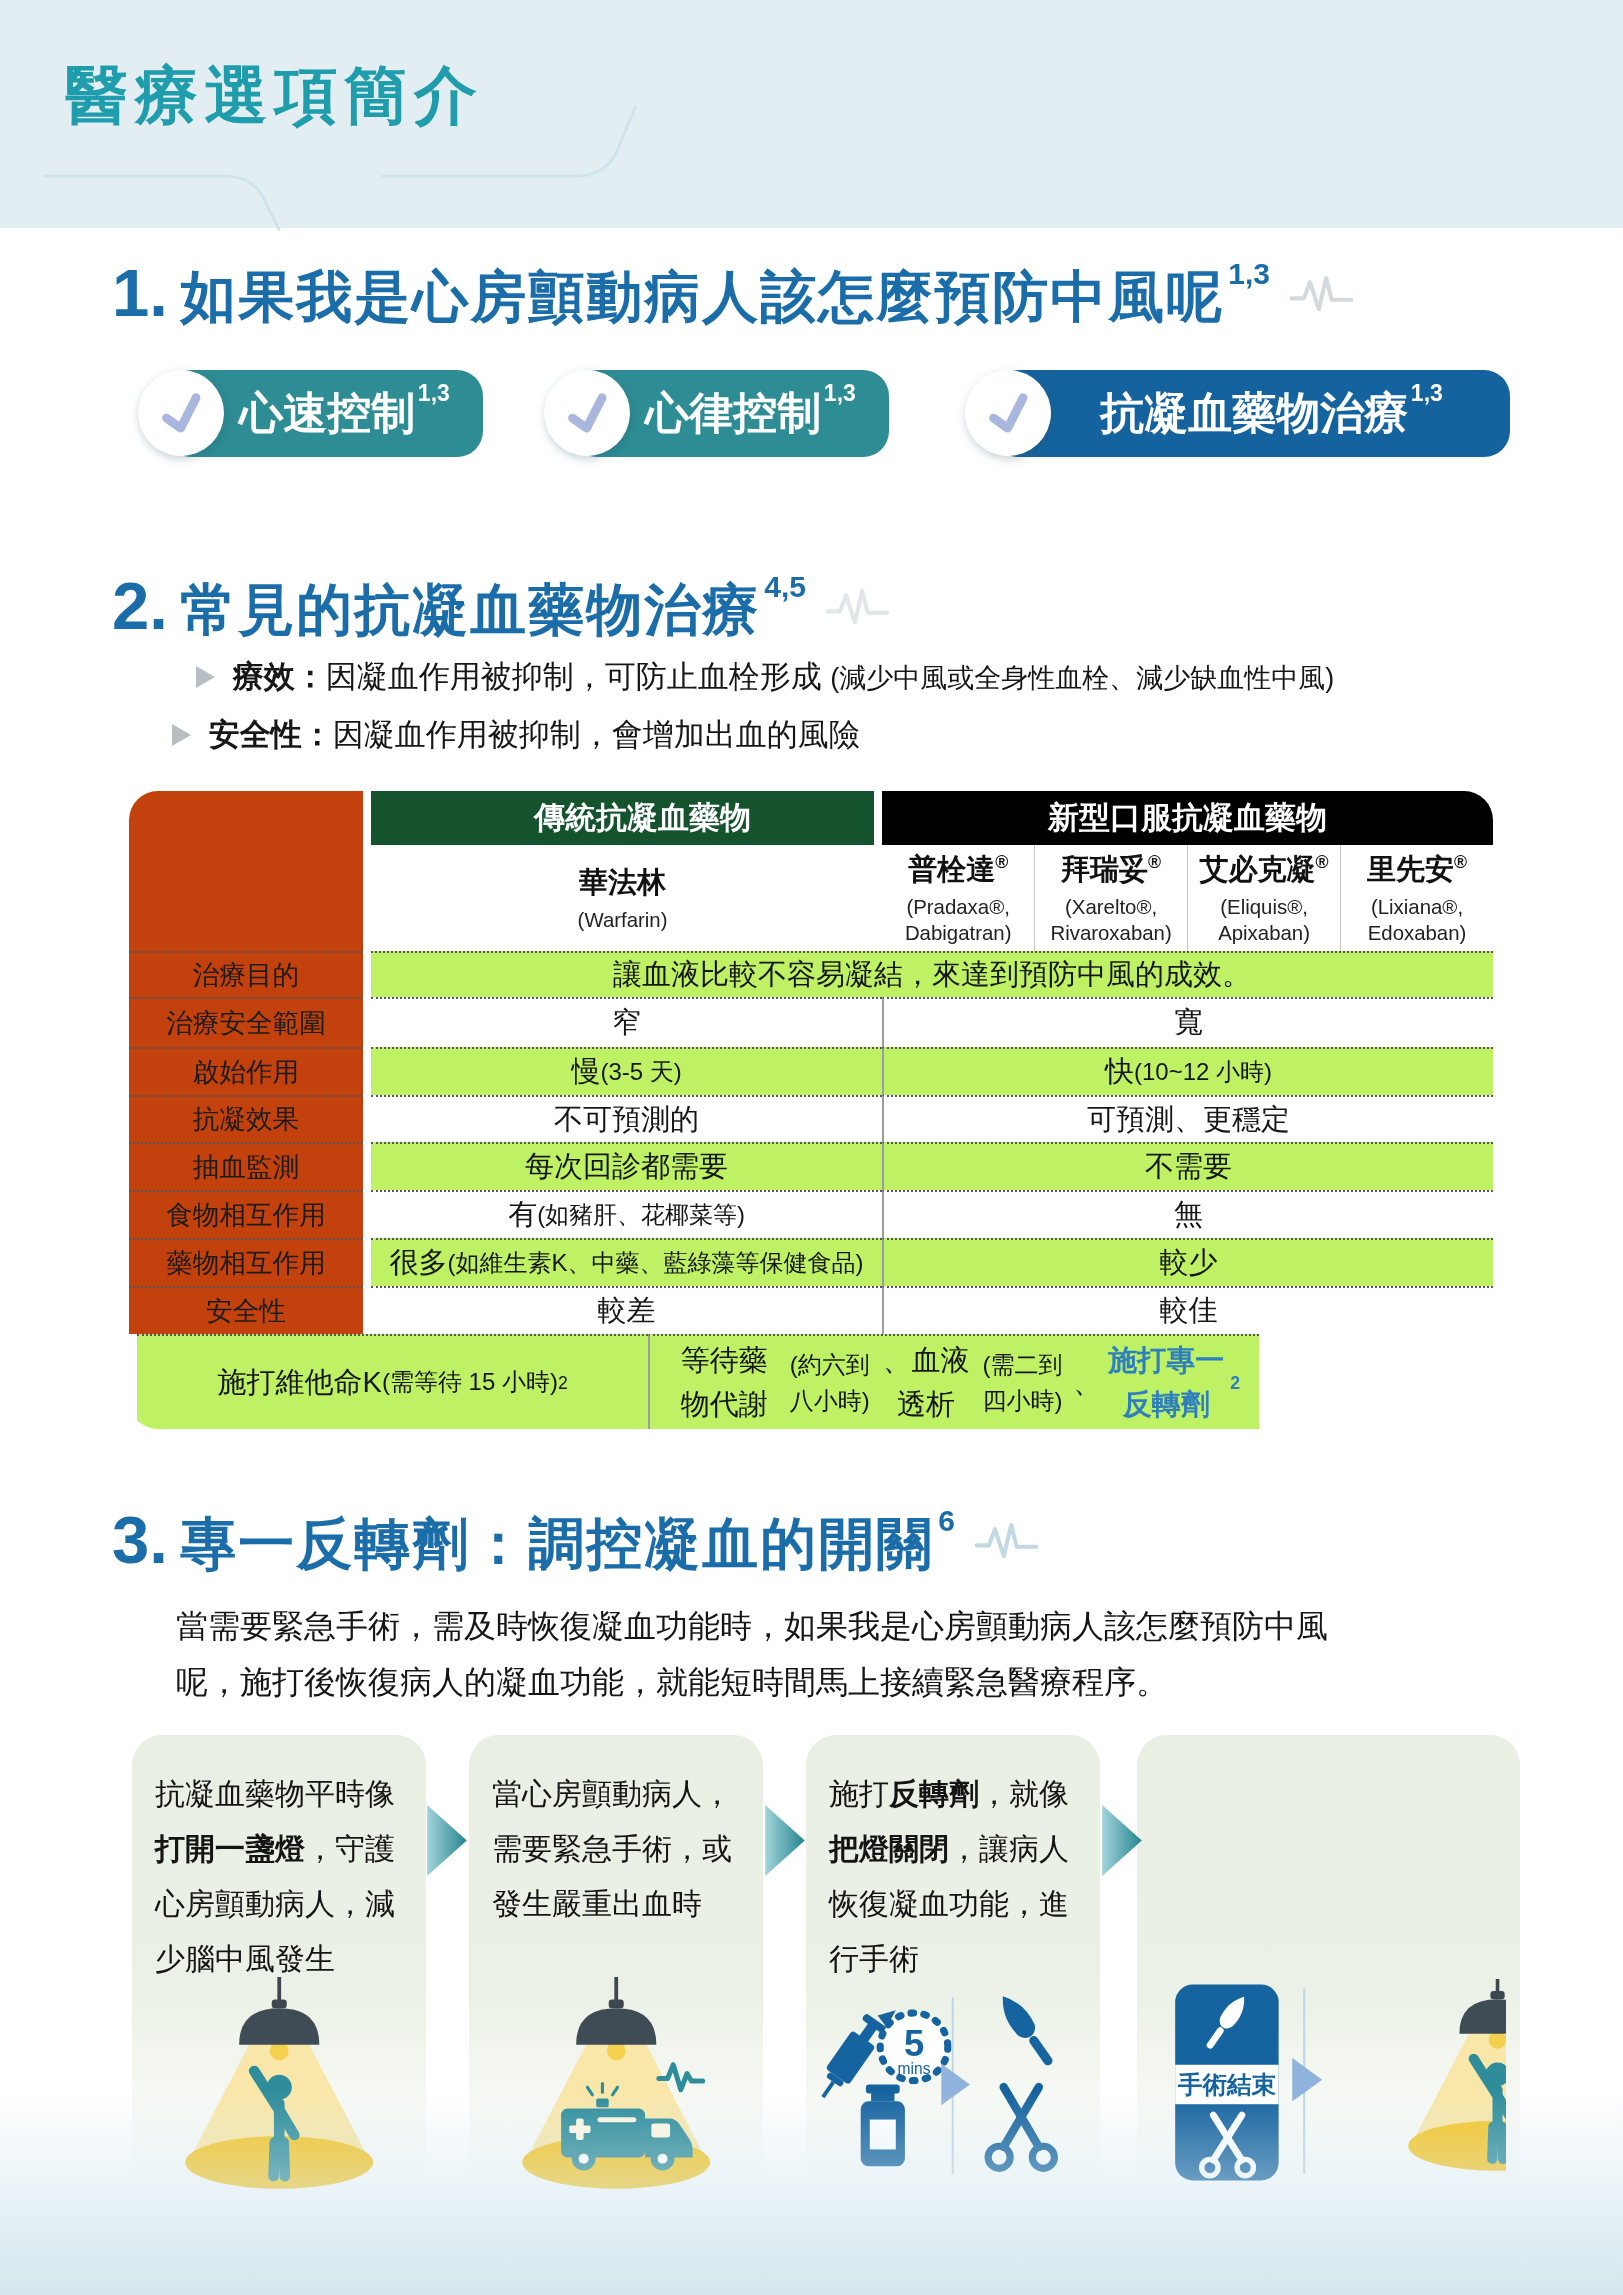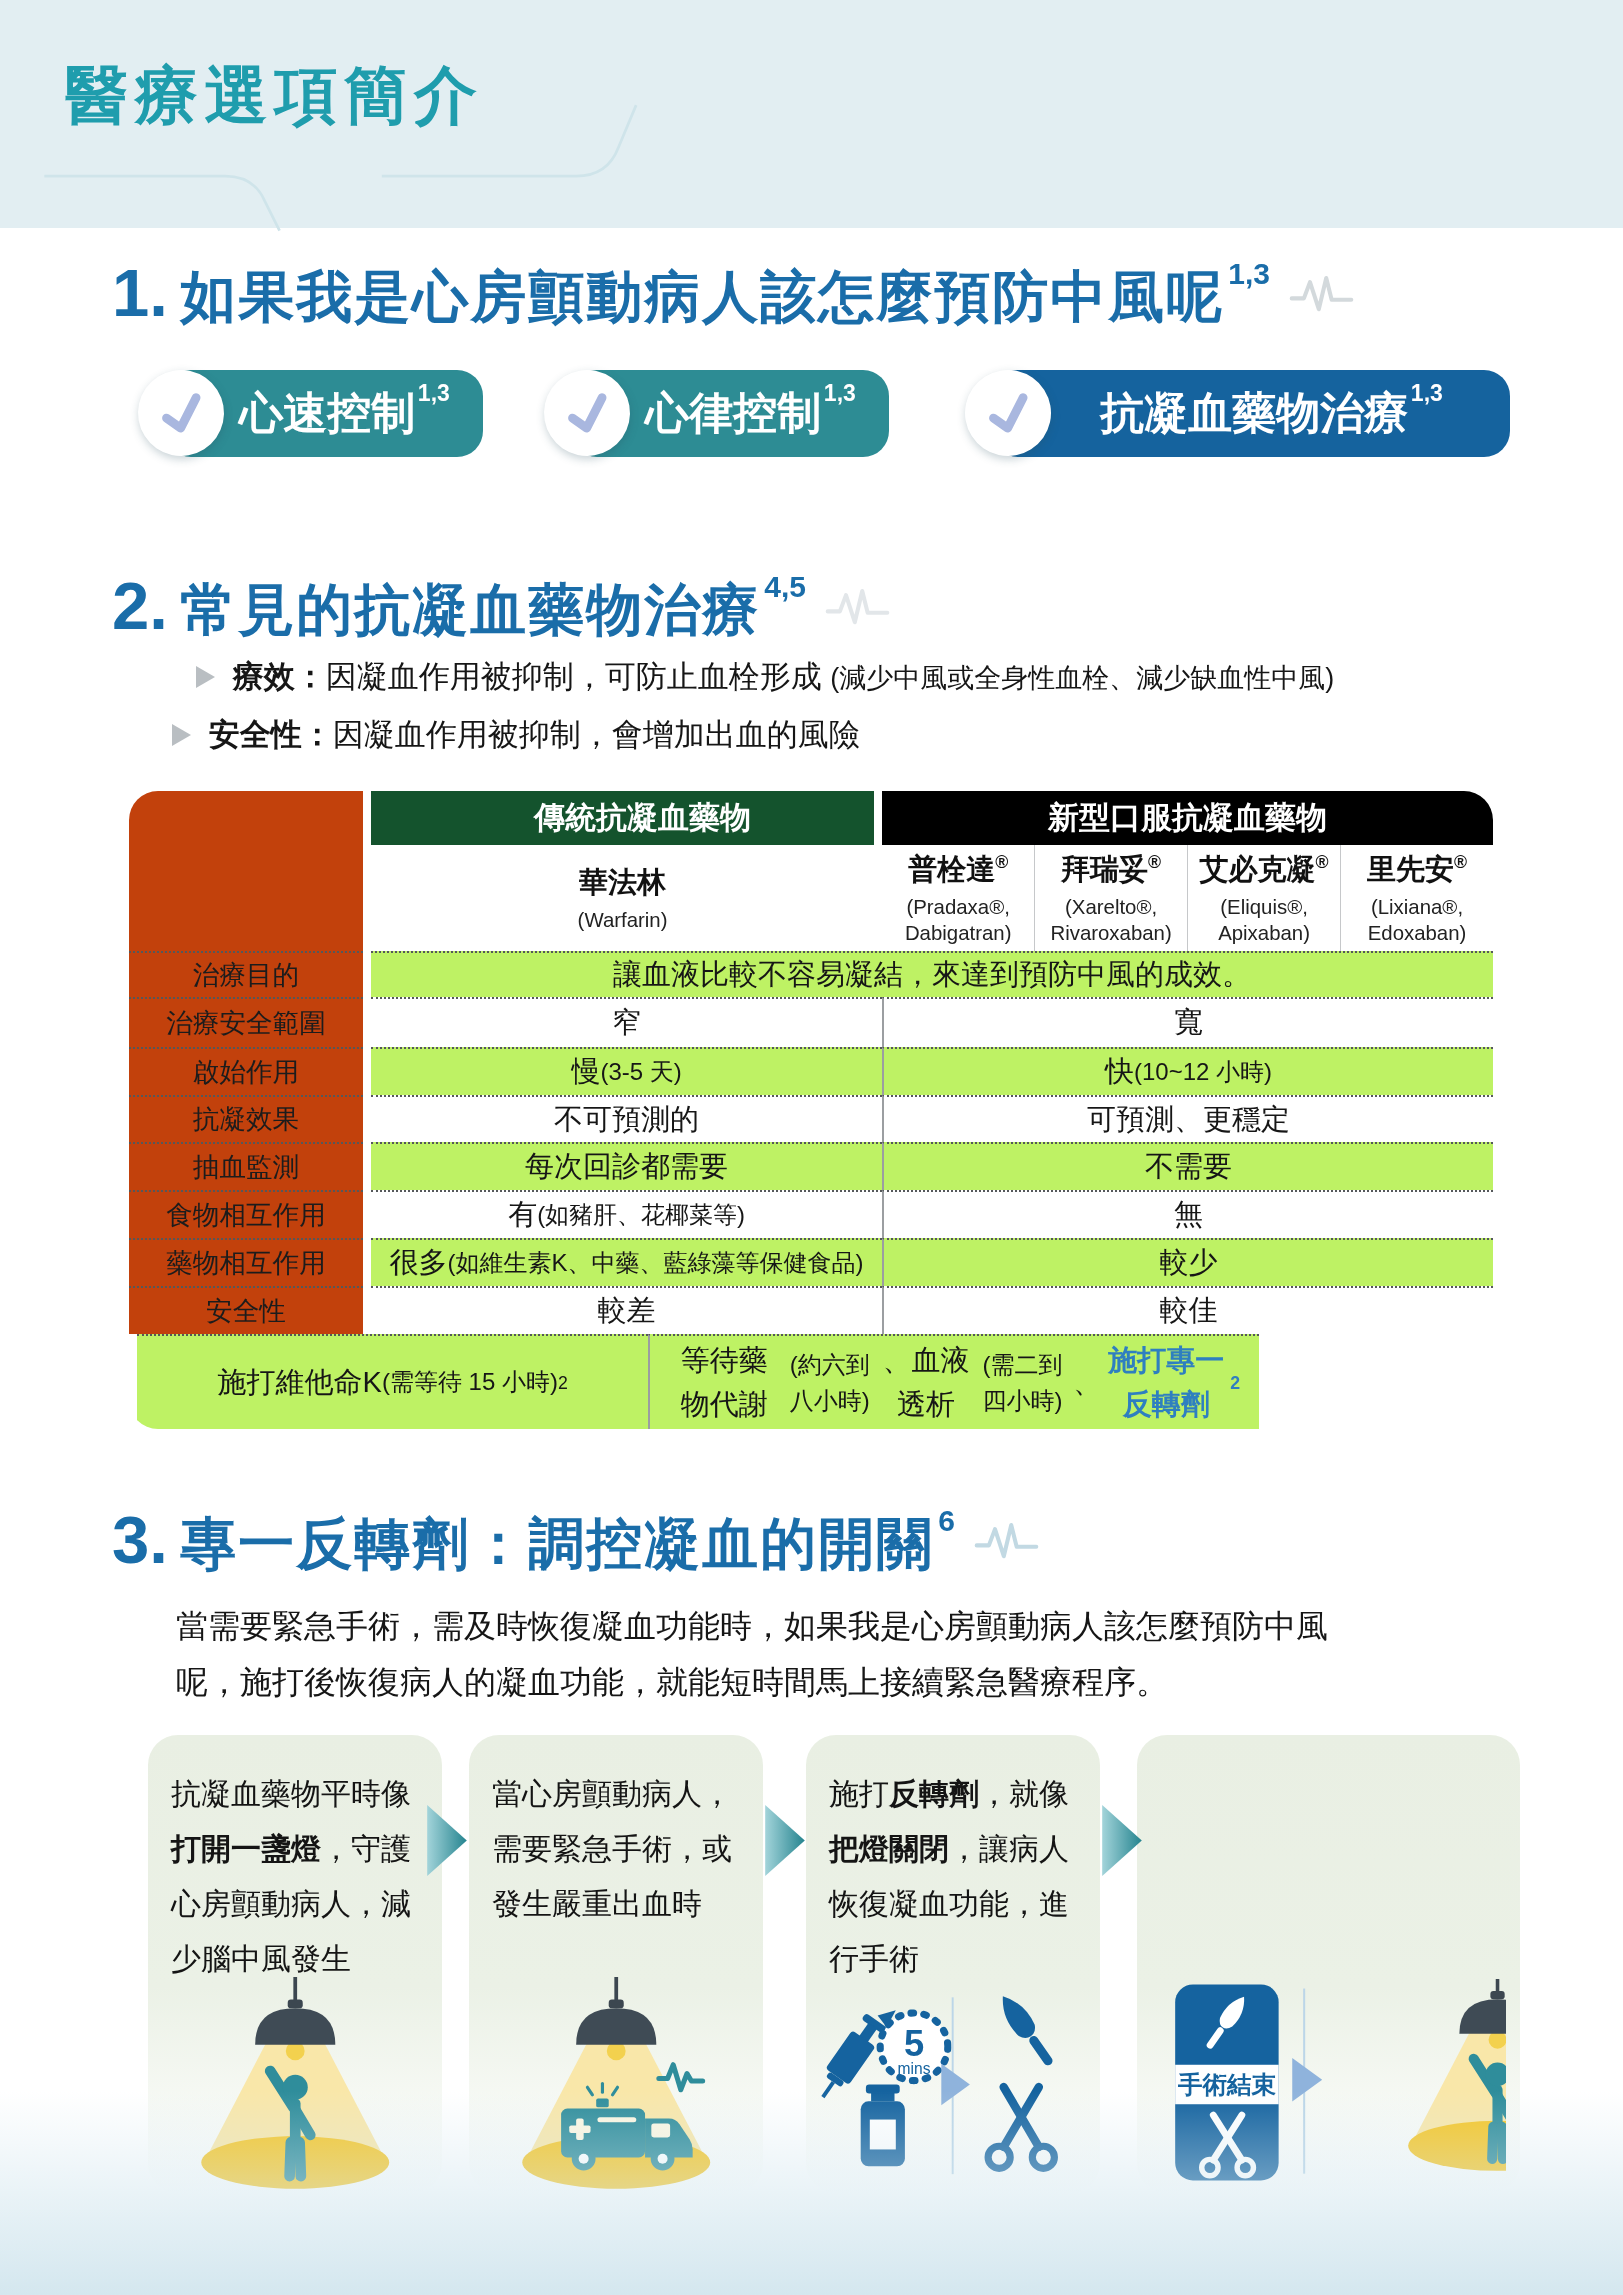--- a/index.html
+++ b/index.html
@@ -341,21 +341,21 @@
   <div class="sec-head" style="left:112px;top:1501px;">
     <span class="sec-num">3.</span>
     <span class="sec-txt">專一反轉劑：調控凝血的開關</span>
     <span class="sec-sup">6</span>
     <svg class="hb" width="65" height="48" viewBox="0 0 96 70">
       <path d="M4,40 h18 l9,-24 l13,40 l11,-46 l8,32 h29" fill="none" stroke="#c2d9e3" stroke-width="6" stroke-linejoin="round" stroke-linecap="round"></path>
     </svg>
   </div>
   <div class="para">當需要緊急手術，需及時恢復凝血功能時，如果我是心房顫動病人該怎麼預防中風呢，施打後恢復病人的凝血功能，就能短時間馬上接續緊急醫療程序。</div>
 
-  <div class="card" style="left:132px;width:294px;margin-left:16px;">
+  <div class="card" style="left:132px;width:294px;">
     <div class="card-text"><span>抗凝血藥物平時像</span><span class="b">打開一盞燈</span><span>，守護心房顫動病人，減少腦中風發生</span></div>
     <div class="card-ill">
       <svg viewBox="0 0 320 340" style="height:213px;">
         <use href="#sym-lamp"></use>
           <use href="#sym-person"></use>
       </svg>
     </div>
   </div>
 
   <div class="card" style="left:469px;width:294px;">

